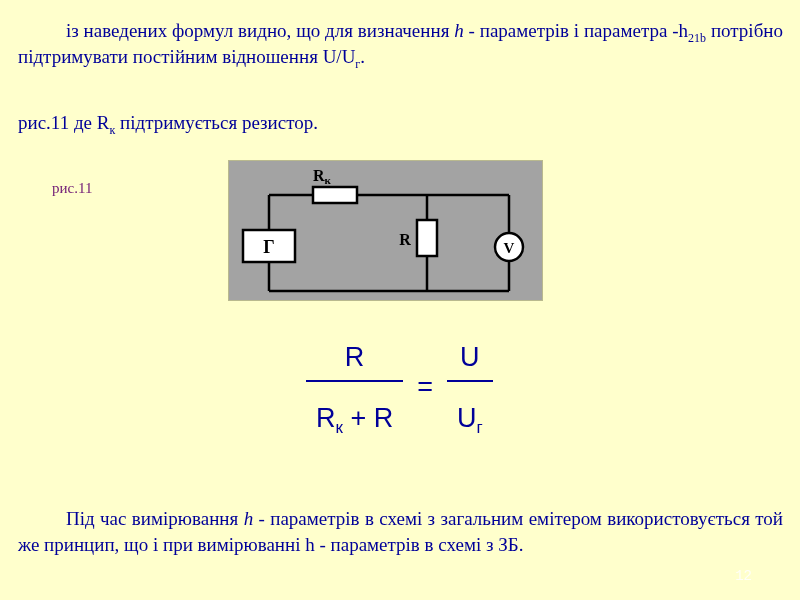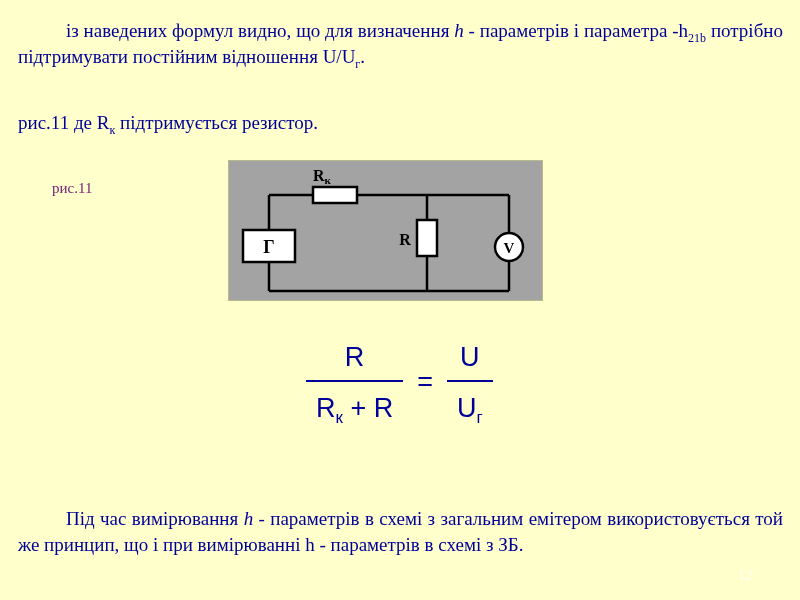--- a/index.html
+++ b/index.html
@@ -33,28 +33,28 @@
   .comp{stroke:#000000;stroke-width:2.5;fill:#ffffff;}
   .lbl{font-family:"Liberation Serif",serif;font-weight:bold;fill:#000000;}
   .formula{
     position:absolute;left:306px;top:342px;
     display:flex;align-items:center;
     font-family:"Liberation Sans",sans-serif;
     font-size:27px;color:#000099;
   }
   .frac{display:flex;flex-direction:column;align-items:center;}
   .frac .num{padding:0 10px 7px;}
-  .frac .den{border-top:2px solid #000099;padding:11px 10px 0;white-space:pre;}
+  .frac .den{border-top:2px solid #000099;padding:21px 10px 0;white-space:pre;}
   .frac .num,.frac .den{text-align:center;}
   .formula .eq{margin:0 14px;padding-bottom:2px;}
   .fsub{font-size:17px;line-height:0;}
   .slide-number{
     position:absolute;right:48px;bottom:16px;
     font-size:14px;color:#ffffff;opacity:.85;
-    font-family:Liberation Serif, serif;
+    font-family:Liberation Mono, monospace;
   }
 </style>
 </head>
 <body>
 
 <div class="para indent" id="para1"><span>із наведених формул видно, що для визначення </span><i>h</i><span> - параметрів і параметра -h</span><sub class="ssub">21b</sub><span> потрібно підтримувати постійним відношення U/U</span><sub class="ssub">г</sub><span>.</span></div>
 
 <div class="para indent" id="para2"><br><span>рис.11 де R</span><sub class="ssub">к</sub><span> підтримується резистор.</span></div>
 
 <div class="faint-label">рис.11</div>

